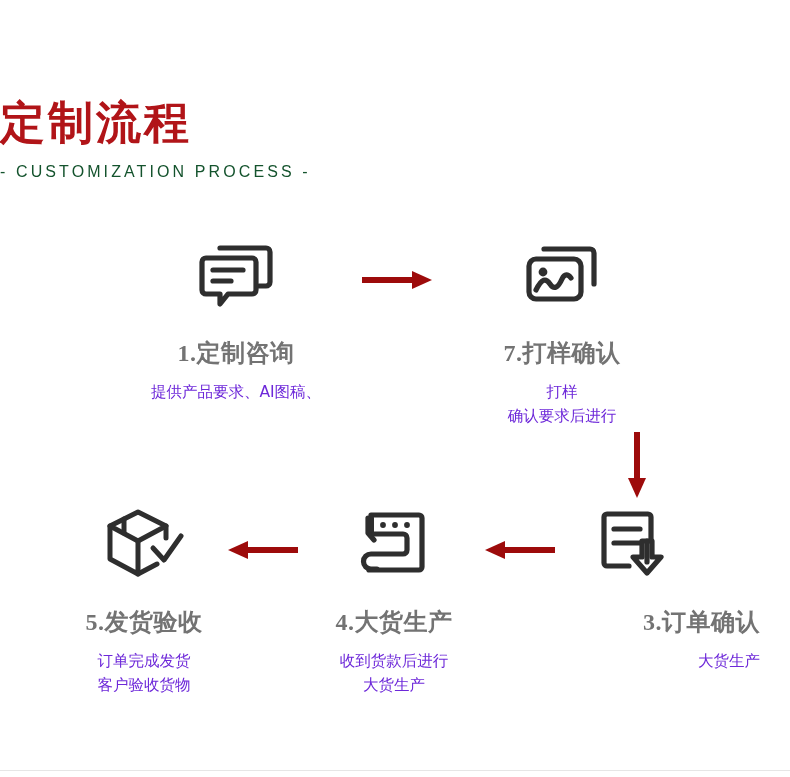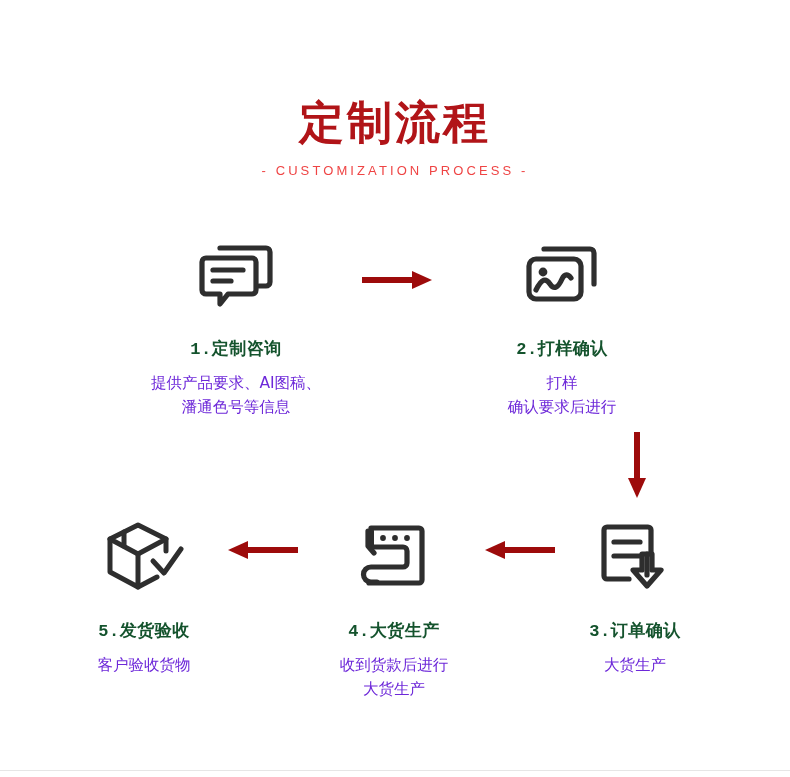--- a/index.html
+++ b/index.html
@@ -22,84 +22,84 @@
     height: 777px;
     background: #ffffff;
   }
 
   
   .header {
     position: absolute;
     top: 96px;
     left: 0;
     width: 790px;
-    text-align: center;
+    text-align: left;
   }
   .title {
     font-size: 45px;
     font-weight: 700;
     color: #b11418;
     letter-spacing: 3px;
     line-height: 1.2;
     margin: 0;
     font-family: "DejaVu Sans", "Liberation Sans", sans-serif;
   }
   .subtitle {
     margin-top: 13px;
-    font-size: 13px;
-    color: #ef4444;
+    font-size: 16px;
+    color: #14532d;
     letter-spacing: 3.1px;
     font-weight: 400;
     font-family: "Liberation Sans", sans-serif;
   }
 
   
   .row {
     position: absolute;
     left: 0;
     width: 790px;
   }
   .row-top { top: 236px; height: 190px; }
-  .row-bottom { top: 518px; height: 205px; }
+  .row-bottom { top: 505px; height: 205px; }
 
   .step {
     position: absolute;
     width: 250px;
     text-align: center;
   }
   .step-icon {
     height: 78px;
     display: flex;
     align-items: center;
     justify-content: center;
   }
   .step-icon svg {
     display: block;
   }
   .step-title {
     margin-top: 23px;
-    font-size: 17px;
+    font-size: 24px;
     font-weight: 700;
-    color: #14532d;
+    color: #737373;
     letter-spacing: 0.5px;
-    font-family: Liberation Mono, monospace;
+    font-family: Liberation Serif, serif;
   }
   .step-desc {
     margin-top: 11px;
     font-size: 15.5px;
     color: #6d28d9;
     line-height: 1.55;
     font-family: "DejaVu Sans", "Liberation Sans", sans-serif;
   }
   .step-desc .l { display: block; }
 
   
   .step-1 { left: 111px;  top: 0; }
   .step-2 { left: 437px;  top: 0; }
-  .step-3 { left: 510px;  top: 0; }
+  .step-3 { left: 510px;  top: 0; text-align: right; }
   .step-4 { left: 269px;  top: 0; }
   .step-5 { left: 19px;   top: 0; }
 
   
   .arrow {
     position: absolute;
   }
   .arrow-h-right { left: 362px; top: 268px; }
   .arrow-h-left-1 { left: 228px; top: 538px; }
   .arrow-h-left-2 { left: 485px; top: 538px; }
@@ -132,34 +132,33 @@
         <svg width="76" height="66" viewBox="0 0 76 66" fill="none" stroke="#2e2e2e" stroke-width="5.2" stroke-linecap="round" stroke-linejoin="round">
           <path d="M22 6 H68 a4 4 0 0 1 4 4 V40 a4 4 0 0 1 -4 4 H61"></path>
           <path d="M8 16 H54 a4 4 0 0 1 4 4 V48 a4 4 0 0 1 -4 4 H30 L22 62 L22 52 H8 a4 4 0 0 1 -4 -4 V20 a4 4 0 0 1 4 -4 Z"></path>
           <path d="M15 28 H45"></path>
           <path d="M15 39 H33"></path>
         </svg>
       </div>
       <div class="step-title">1.定制咨询</div>
       <div class="step-desc">
         <span class="l">提供产品要求、AI图稿、</span>
-        <span class="l">潘通色号等信息</span>
       </div>
     </div>
 
     <div class="step step-2">
       <div class="step-icon">
         <svg width="76" height="66" viewBox="0 0 76 66" fill="none" stroke="#2e2e2e" stroke-width="5.2" stroke-linecap="round" stroke-linejoin="round">
           <path d="M20 7 H66 a4 4 0 0 1 4 4 V42"></path>
           <rect x="5" y="17" width="52" height="40" rx="7"></rect>
           <circle cx="19" cy="30" r="4.4" fill="#2e2e2e" stroke="none"></circle>
           <path d="M12 48 c6 -12 10 -12 14 -6 c4 6 8 4 12 -5 c2.5 -5.5 6 -5 9 -1"></path>
         </svg>
       </div>
-      <div class="step-title">2.打样确认</div>
+      <div class="step-title">7.打样确认</div>
       <div class="step-desc">
         <span class="l">打样</span>
         <span class="l">确认要求后进行</span>
       </div>
     </div>
 
   </div>
 
   <div class="row row-bottom">
 
@@ -169,20 +168,21 @@
           <path d="M36 5 L64 19 L36 34 L8 19 Z"></path>
           <path d="M8 19 V52 L36 67 V34"></path>
           <path d="M64 19 V31"></path>
           <path d="M36 67 L55 57"></path>
           <path d="M22 12 V26"></path>
           <path d="M51 41 L62 53 L79 29"></path>
         </svg>
       </div>
       <div class="step-title">5.发货验收</div>
       <div class="step-desc">
+        <span class="l">订单完成发货</span>
         <span class="l">客户验收货物</span>
       </div>
     </div>
 
     <div class="step step-4">
       <div class="step-icon">
         <svg width="74" height="74" viewBox="0 0 74 74" fill="none" stroke="#2e2e2e" stroke-width="5.2" stroke-linecap="round" stroke-linejoin="round">
           <path d="M14 8 H62 a3 3 0 0 1 3 3 V60 a3 3 0 0 1 -3 3 H12"></path>
           <path d="M14 8 a3 3 0 0 0 -3 3 V26 L17 33 L17 11 a3 3 0 0 0 -3 -3 Z" fill="#2e2e2e" stroke="none"></path>
           <path d="M11 11 V26 L17 33"></path>

